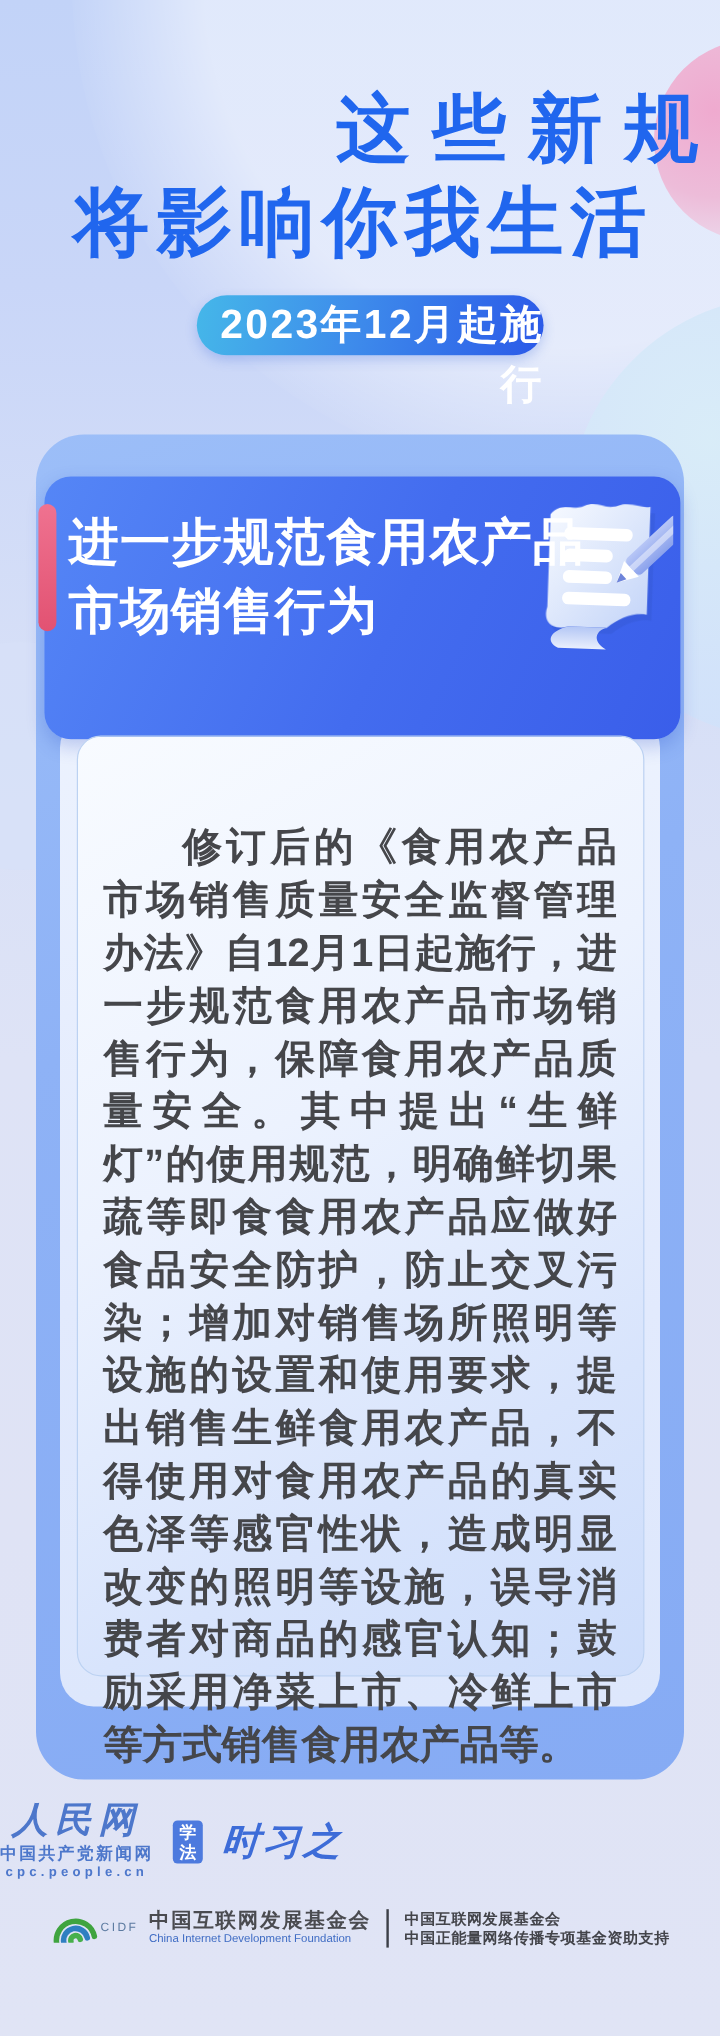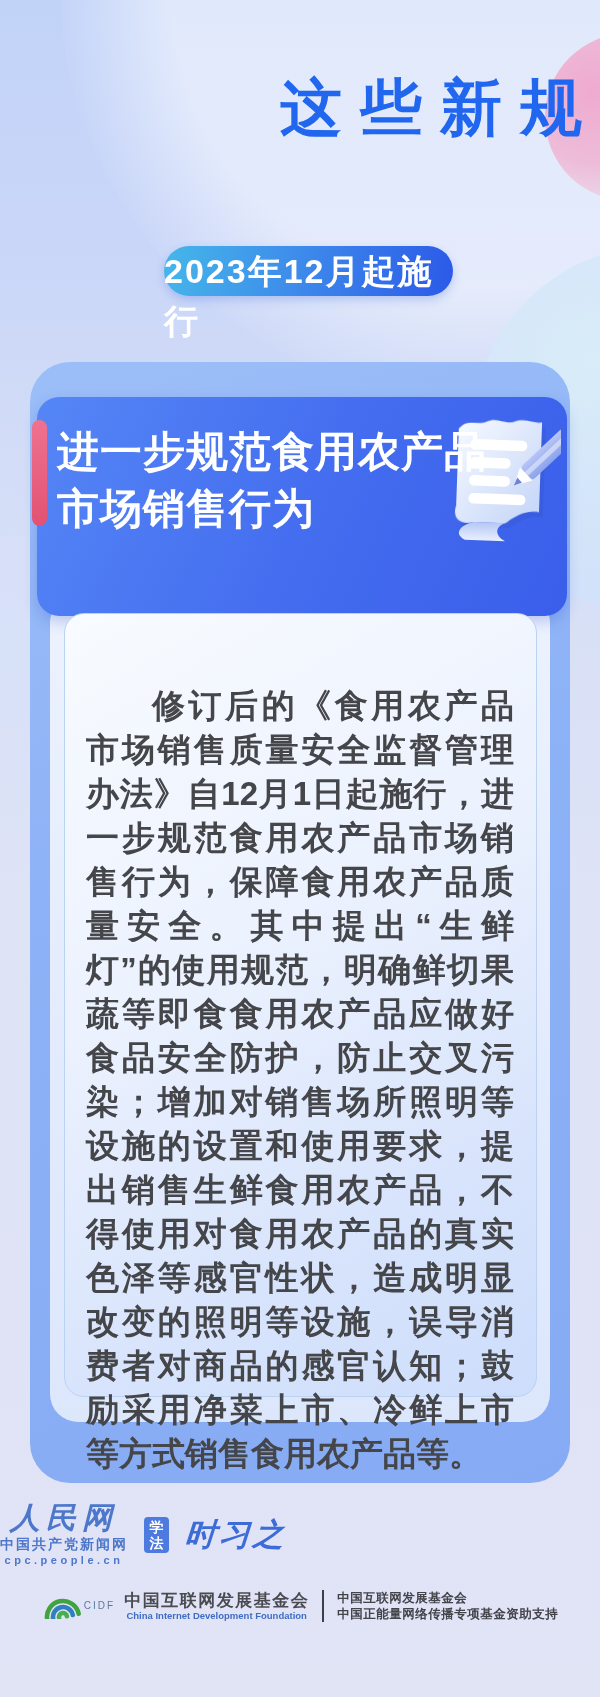--- a/index.html
+++ b/index.html
@@ -18,21 +18,21 @@
   .decor-cyan{ left:473px; top:246px; width:370px; height:370px; opacity:.95;
     background:radial-gradient(circle at 32% 32%, #d9edf8 0%, #d2e3fa 55%, #cfdffa 100%); }
   .decor-left{ left:-78px; top:535px; width:190px; height:190px; background:#d7e0f8; opacity:.85; }
   
   .hero-title{ position:absolute; left:0; top:68px; width:600px; text-align:center;
     color:#2066ee; font-weight:900; z-index:2; }
   .hero-title .l1{ font-size:62px; line-height:80px; letter-spacing:18px; text-indent:18px;text-align:right; }
   .hero-title .l2{ font-size:63px; line-height:76px; letter-spacing:6px; text-indent:6px; }
   .hero-badge{ position:absolute; left:164px; top:246px; width:289px; height:50px; z-index:2;
     border-radius:25px; background:linear-gradient(100deg,#45b7e9 0%,#3e8ceb 45%,#2b59e8 100%);
-    color:#fff; font-size:34px; font-weight:700; line-height:50px; text-align:left; letter-spacing:2px;
+    color:#fff; font-size:34px; font-weight:700; line-height:50px; text-align:right; letter-spacing:2px;
     box-shadow:0 4px 10px rgba(46,96,220,.25); }
   
   .panel-outer{ position:absolute; left:30px; top:362px; width:540px; height:1121px;
     border-radius:40px; background:linear-gradient(160deg,#9cbef8 0%,#8eb2f6 40%,#86abf4 100%); z-index:1; }
   
   .section-header{ position:absolute; left:37px; top:397px; width:530px; height:219px; z-index:3; }
   .header-card{ position:absolute; inset:0; border-radius:22px;
     background:linear-gradient(115deg,#5586f6 0%,#436cef 55%,#3a5eea 100%);
     box-shadow:0 6px 14px rgba(43,80,200,.25); }
   .accent-bar{ position:absolute; left:-5px; top:23px; width:15px; height:106px; border-radius:8px;
@@ -58,35 +58,36 @@
   .rmw .url{ font-size:11px; font-weight:700; letter-spacing:3.5px; line-height:13px; margin-top:2px; }
   .xuefa{ width:25px; border-radius:4px; background:#4d7ade; color:#fff; text-align:center;
     font-size:14px; font-weight:700; line-height:16px; padding:2px 0; }
   .brand{ font-size:31px; font-weight:900; font-style:italic; color:#3d6cd8; letter-spacing:3px;
     transform:skewX(-4deg); }
   .f-row2{ margin-top:22px; display:flex; justify-content:center; align-items:center; gap:9px; }
   .cidf-logo{ display:flex; flex-direction:row; align-items:center; }
   .cidf-abbr{ font-size:10px; letter-spacing:2px; color:#5b7aa0; line-height:10px; }
   .cidf-names{ display:flex; flex-direction:column; }
   .cidf-cn{ font-size:17px; font-weight:700; color:#4a4b50; letter-spacing:1.5px; line-height:19px; }
-  .cidf-en{ font-size:9.5px; font-weight:700; color:#3f6cc4; line-height:12px;text-align:center; }
+  .cidf-en{ font-size:9.5px; font-weight:400; color:#3f6cc4; line-height:12px; }
   .v-divider{ width:2px; height:32px; background:#3c3f47; margin:0 4px; }
   .support{ display:flex; flex-direction:column; }
   .support div{ font-size:12.5px; font-weight:700; color:#43444a; line-height:16px; letter-spacing:.5px; }
 </style>
 </head>
 <body>
 
 <div class="decor decor-glow"></div>
 <div class="decor decor-pink"></div>
 <div class="decor decor-cyan"></div>
 <div class="decor decor-left"></div>
 
 <div class="hero-title">
   <div class="l1">这些新规</div>
+  <div class="l2">将影响你我生活</div>
 </div>
 <div class="hero-badge">2023年12月起施行</div>
 
 <div class="panel-outer"></div>
 
 <div class="section-header">
   <div class="header-card"></div>
   <div class="accent-bar"></div>
   <div class="header-title">
     <div>进一步规范食用农产品</div>

